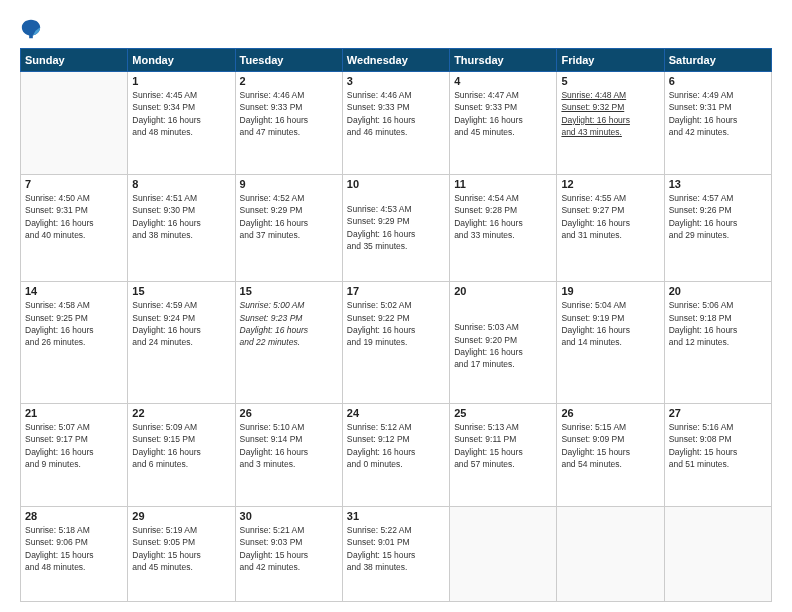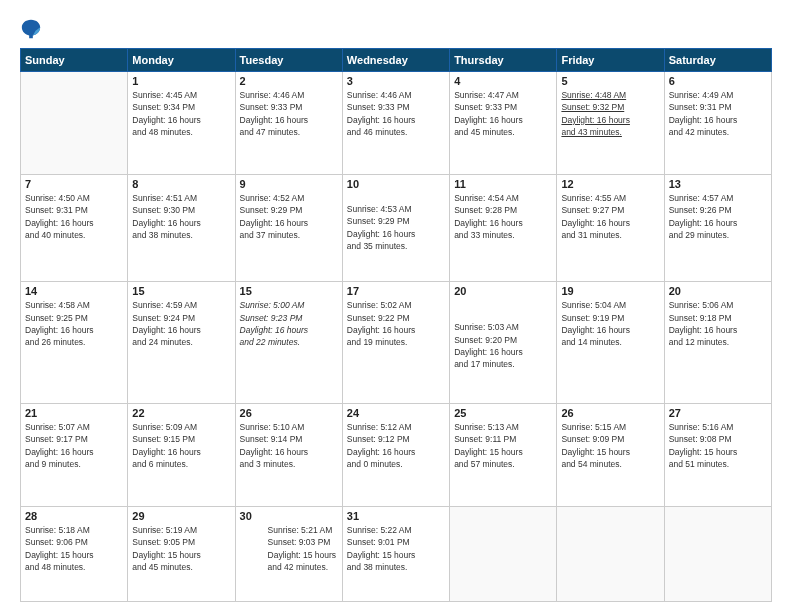--- a/index.html
+++ b/index.html
@@ -345,21 +345,21 @@
           </td>
           <td>
             <div class="day-number">29</div>
             <div class="day-info" style="white-space: pre-line;">Sunrise: 5:19 AM
 Sunset: 9:05 PM
 Daylight: 15 hours
 and 45 minutes.</div>
           </td>
           <td>
             <div class="day-number">30</div>
-            <div class="day-info" style="white-space: pre-line; margin-left: 28px;">Sunrise: 5:21 AM
+            <div class="day-info" style="white-space: pre-line;">Sunrise: 5:21 AM
 Sunset: 9:03 PM
 Daylight: 15 hours
 and 42 minutes.</div>
           </td>
           <td>
             <div class="day-number">31</div>
             <div class="day-info" style="white-space: pre-line;">Sunrise: 5:22 AM
 Sunset: 9:01 PM
 Daylight: 15 hours
 and 38 minutes.</div>

